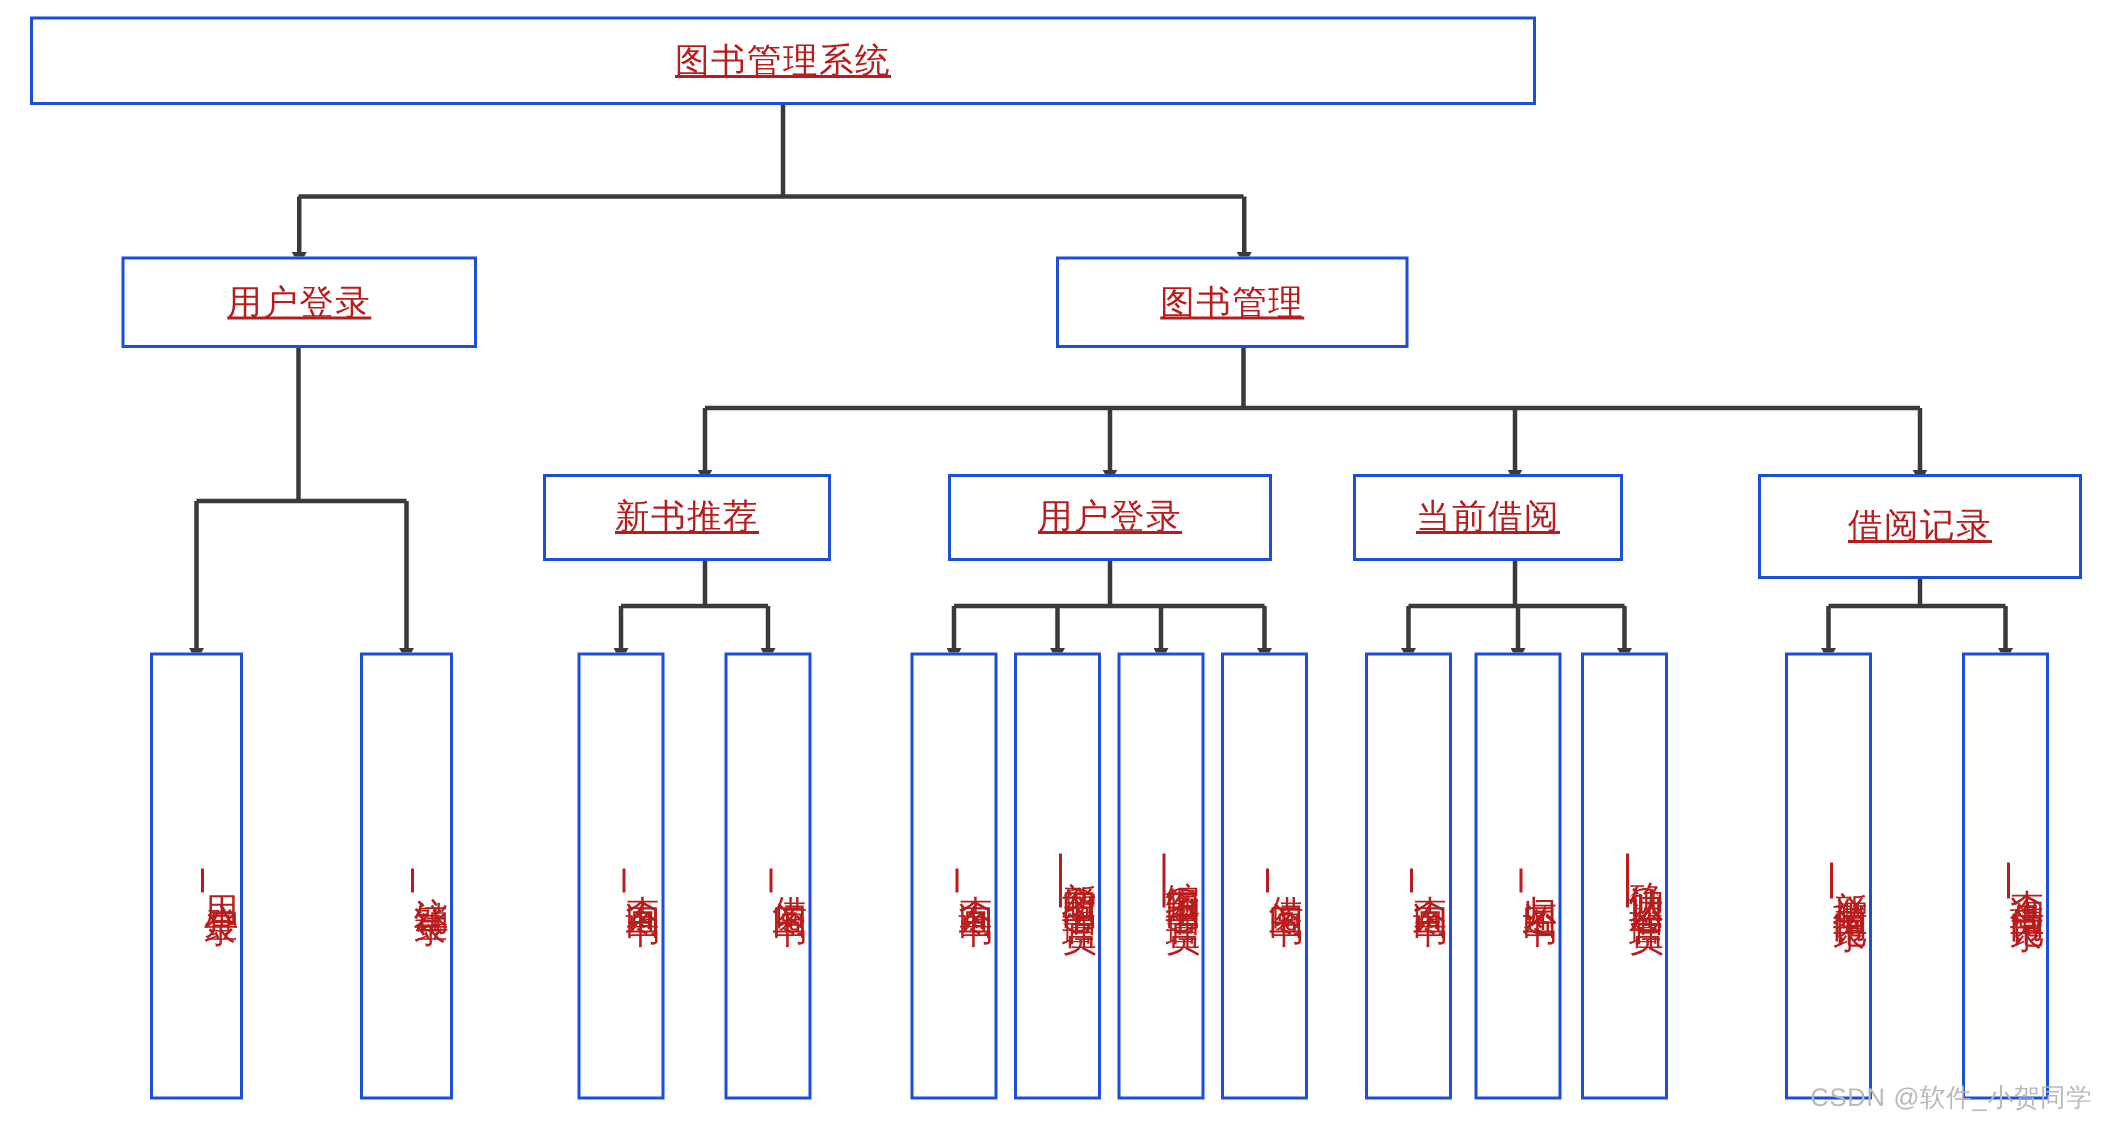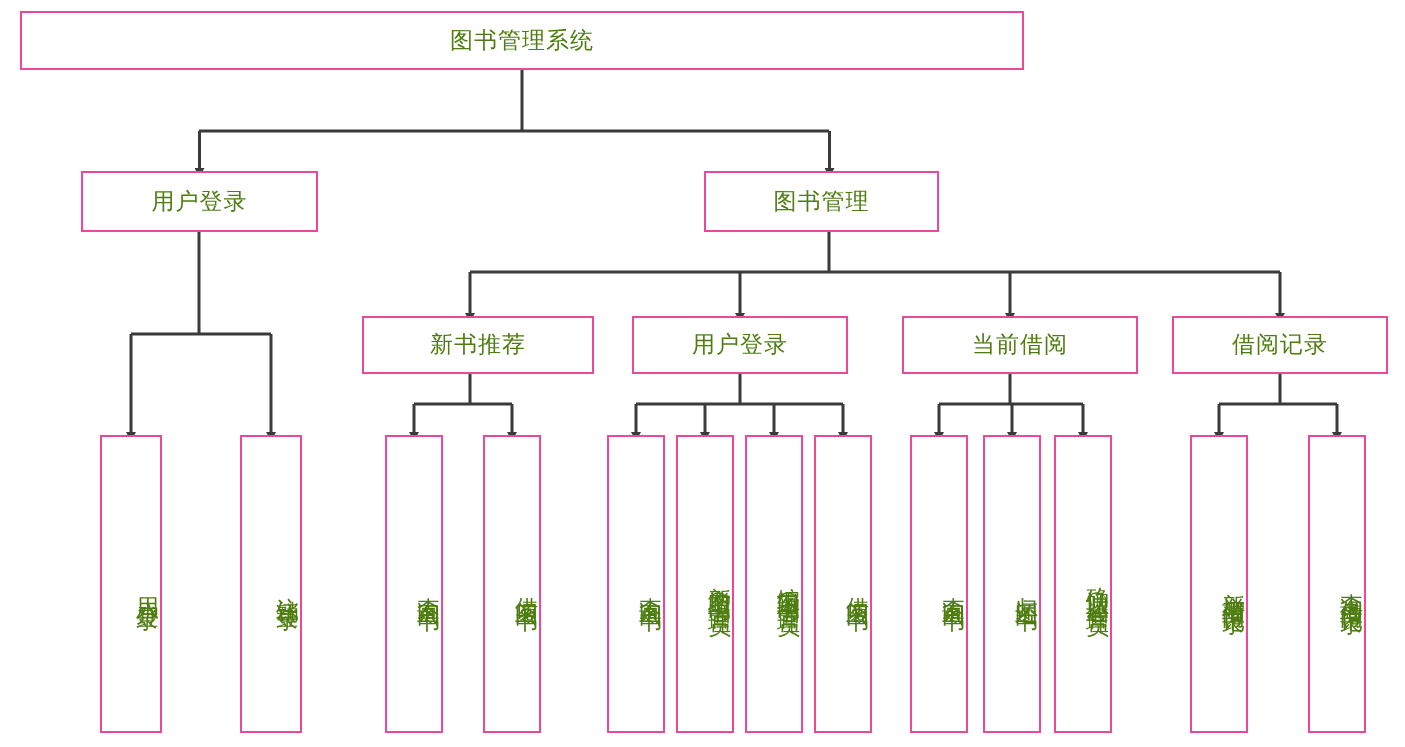--- a/index.html
+++ b/index.html
@@ -23,26 +23,27 @@
     left: 0;
     top: 0;
     width: 1405px;
     height: 747px;
     pointer-events: none;
   }
   .node {
     position: absolute;
     box-sizing: border-box;
     background: #ffffff;
-    border: 2px solid #ec4899;
+    border: 2px solid #1d4ed8;
     display: flex;
     align-items: center;
     justify-content: center;
-    color: #4d7c0f;
+    color: #b91c1c;
     z-index: 2;
+    text-decoration: underline;
   }
   .node.horiz {
     font-size: 23px;
     letter-spacing: 1px;
     line-height: 1.1;
   }
   .node.vert {
     writing-mode: vertical-rl;
     text-orientation: upright;
     font-size: 23px;
@@ -126,30 +127,30 @@
       </div>
       <div class="node horiz" style="left: 704px; top: 171px; width: 235px; height: 61px;">
         <span class="hlabel">图书管理</span>
       </div>
       <div class="node vert" style="left: 100px; top: 435px; width: 62px; height: 298px;">
         <span class="vlabel">用户登录</span>
       </div>
       <div class="node vert" style="left: 240px; top: 435px; width: 62px; height: 298px;">
         <span class="vlabel">注销登录</span>
       </div>
-      <div class="node horiz" style="left: 362px; top: 316px; width: 232px; height: 58px;">
+      <div class="node horiz" style="left: 362px; top: 316px; width: 192px; height: 58px;">
         <span class="hlabel">新书推荐</span>
       </div>
       <div class="node horiz" style="left: 632px; top: 316px; width: 216px; height: 58px;">
         <span class="hlabel">用户登录</span>
       </div>
-      <div class="node horiz" style="left: 902px; top: 316px; width: 236px; height: 58px;">
+      <div class="node horiz" style="left: 902px; top: 316px; width: 180px; height: 58px;">
         <span class="hlabel">当前借阅</span>
       </div>
-      <div class="node horiz" style="left: 1172px; top: 316px; width: 216px; height: 58px;">
+      <div class="node horiz" style="left: 1172px; top: 316px; width: 216px; height: 70px;">
         <span class="hlabel">借阅记录</span>
       </div>
       <div class="node vert" style="left: 385px; top: 435px; width: 58px; height: 298px;">
         <span class="vlabel">查询图书</span>
       </div>
       <div class="node vert" style="left: 483px; top: 435px; width: 58px; height: 298px;">
         <span class="vlabel">借阅图书</span>
       </div>
       <div class="node vert" style="left: 607px; top: 435px; width: 58px; height: 298px;">
         <span class="vlabel">查询图书</span>
@@ -173,13 +174,14 @@
         <span class="vlabel">确认归还（管理员）</span>
       </div>
       <div class="node vert" style="left: 1190px; top: 435px; width: 58px; height: 298px;">
         <span class="vlabel">新增借阅记录</span>
       </div>
       <div class="node vert" style="left: 1308px; top: 435px; width: 58px; height: 298px;">
         <span class="vlabel">查询借阅记录</span>
       </div>
     </div>
 
+  <div class="watermark">CSDN @软件_小贺同学</div>
 </div>
 
 </body></html>

